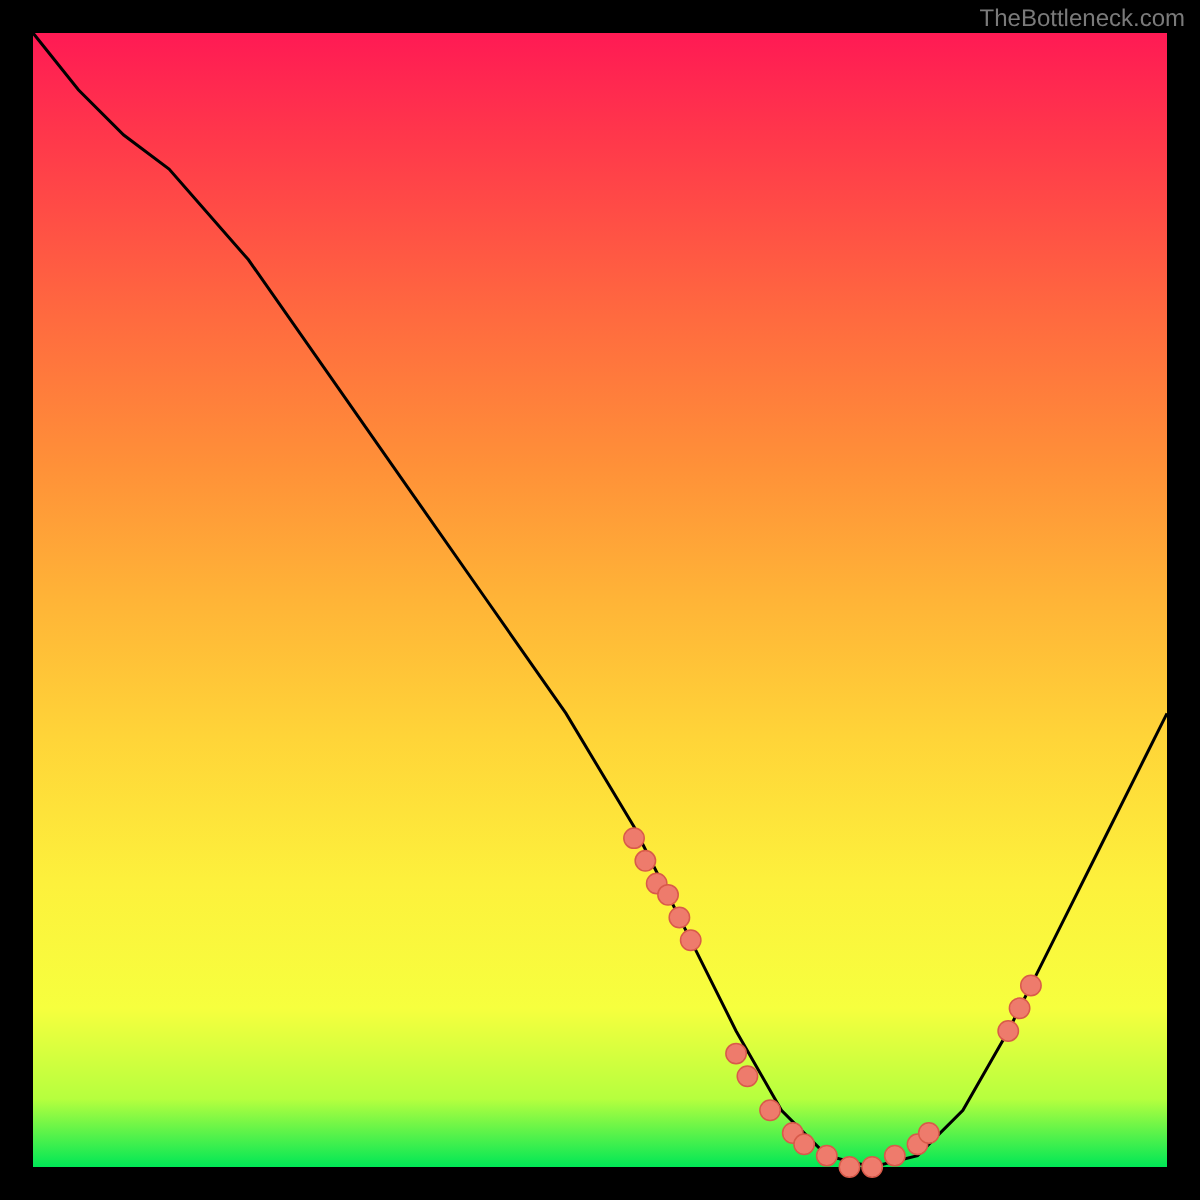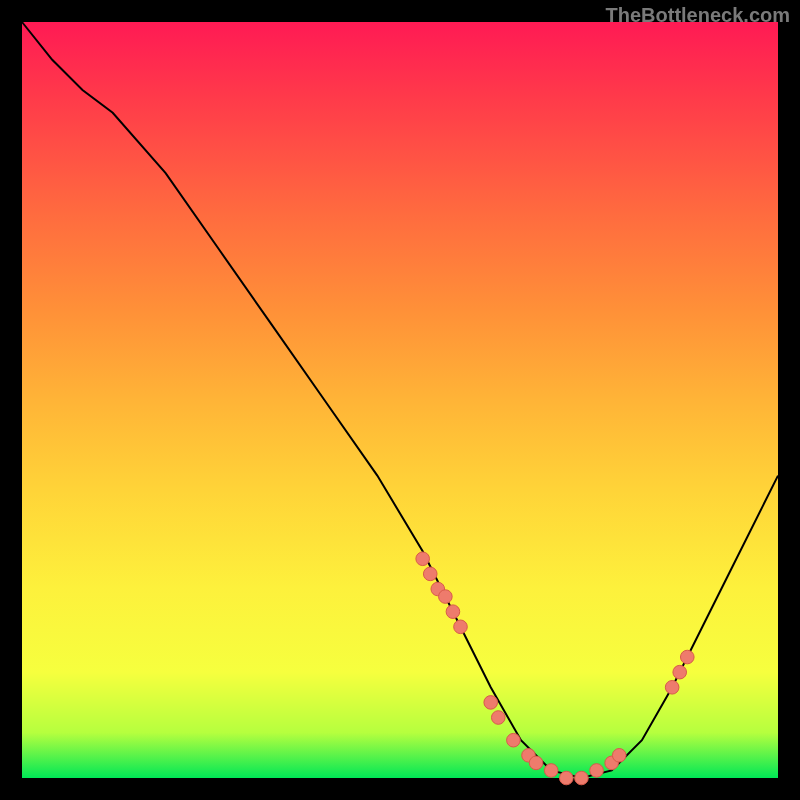--- a/index.html
+++ b/index.html
@@ -8,22 +8,22 @@
     height: 800px;
     background: #000;
     position: relative;
     font-family: Arial, sans-serif;
   }
   .watermark {
     position: absolute;
     top: 4px;
     right: 10px;
     color: #7a7a7a;
-    font-size: 20px;
-    font-weight: bold;
+    font-size: 16px;
+    font-weight: normal;
     z-index: 10;
   }
   .plot-area {
     position: absolute;
     left: 22px;
     top: 22px;
     width: 756px;
     height: 756px;
     
     background: linear-gradient(to bottom,

